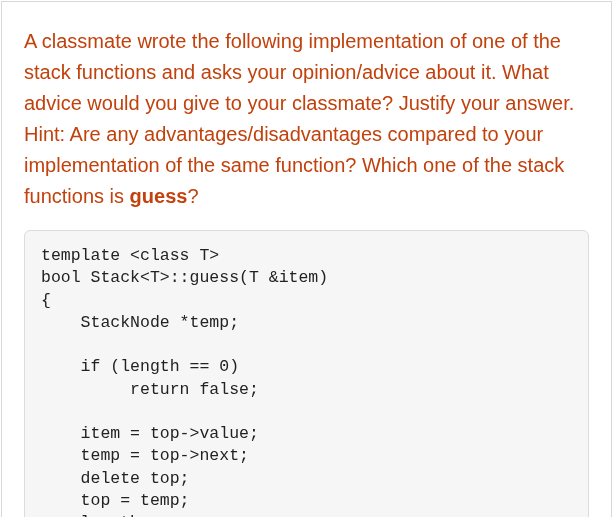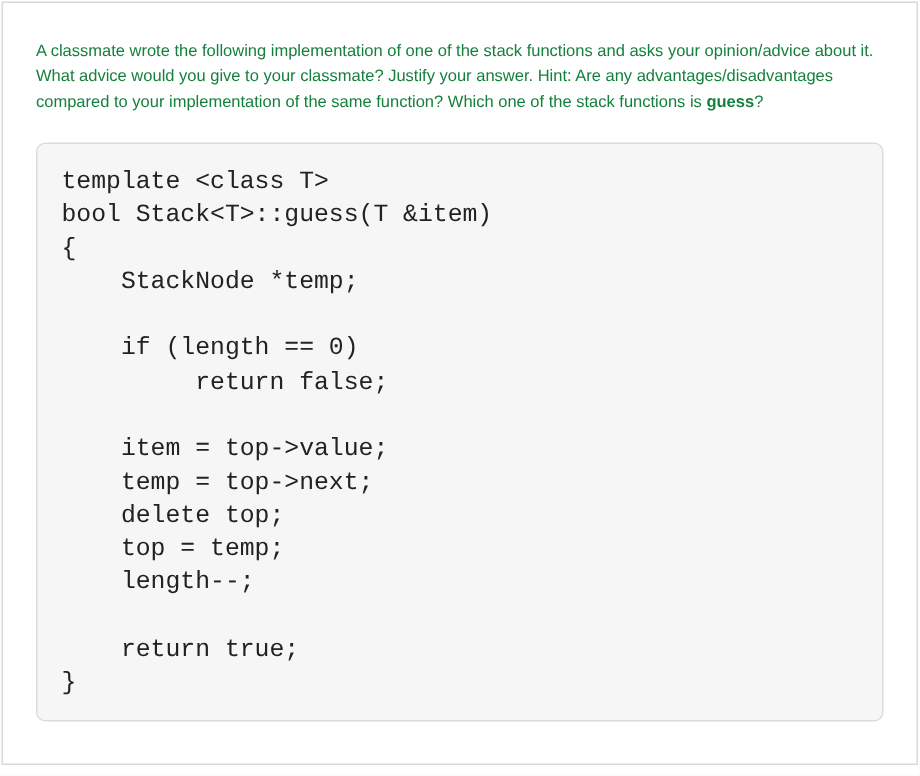--- a/index.html
+++ b/index.html
@@ -13,23 +13,23 @@
     width: 613px;
   }
   .outer {
     border: 1px solid #d8d8d8;
     width: 611px;
     margin: 1px;
     padding: 24px 22px 28px 22px;
     background: #fff;
   }
   .question-text {
-    font-size: 11px;
+    font-size: 20px;
     line-height: 1.55;
-    color: #15803d;
+    color: #c2410c;
     margin-bottom: 18px;
   }
   .question-text b {
     font-weight: 700;
   }
   .code-block {
     background: #f6f6f6;
     border: 1px solid #dcdcdc;
     border-radius: 6px;
     padding: 14px 16px;

